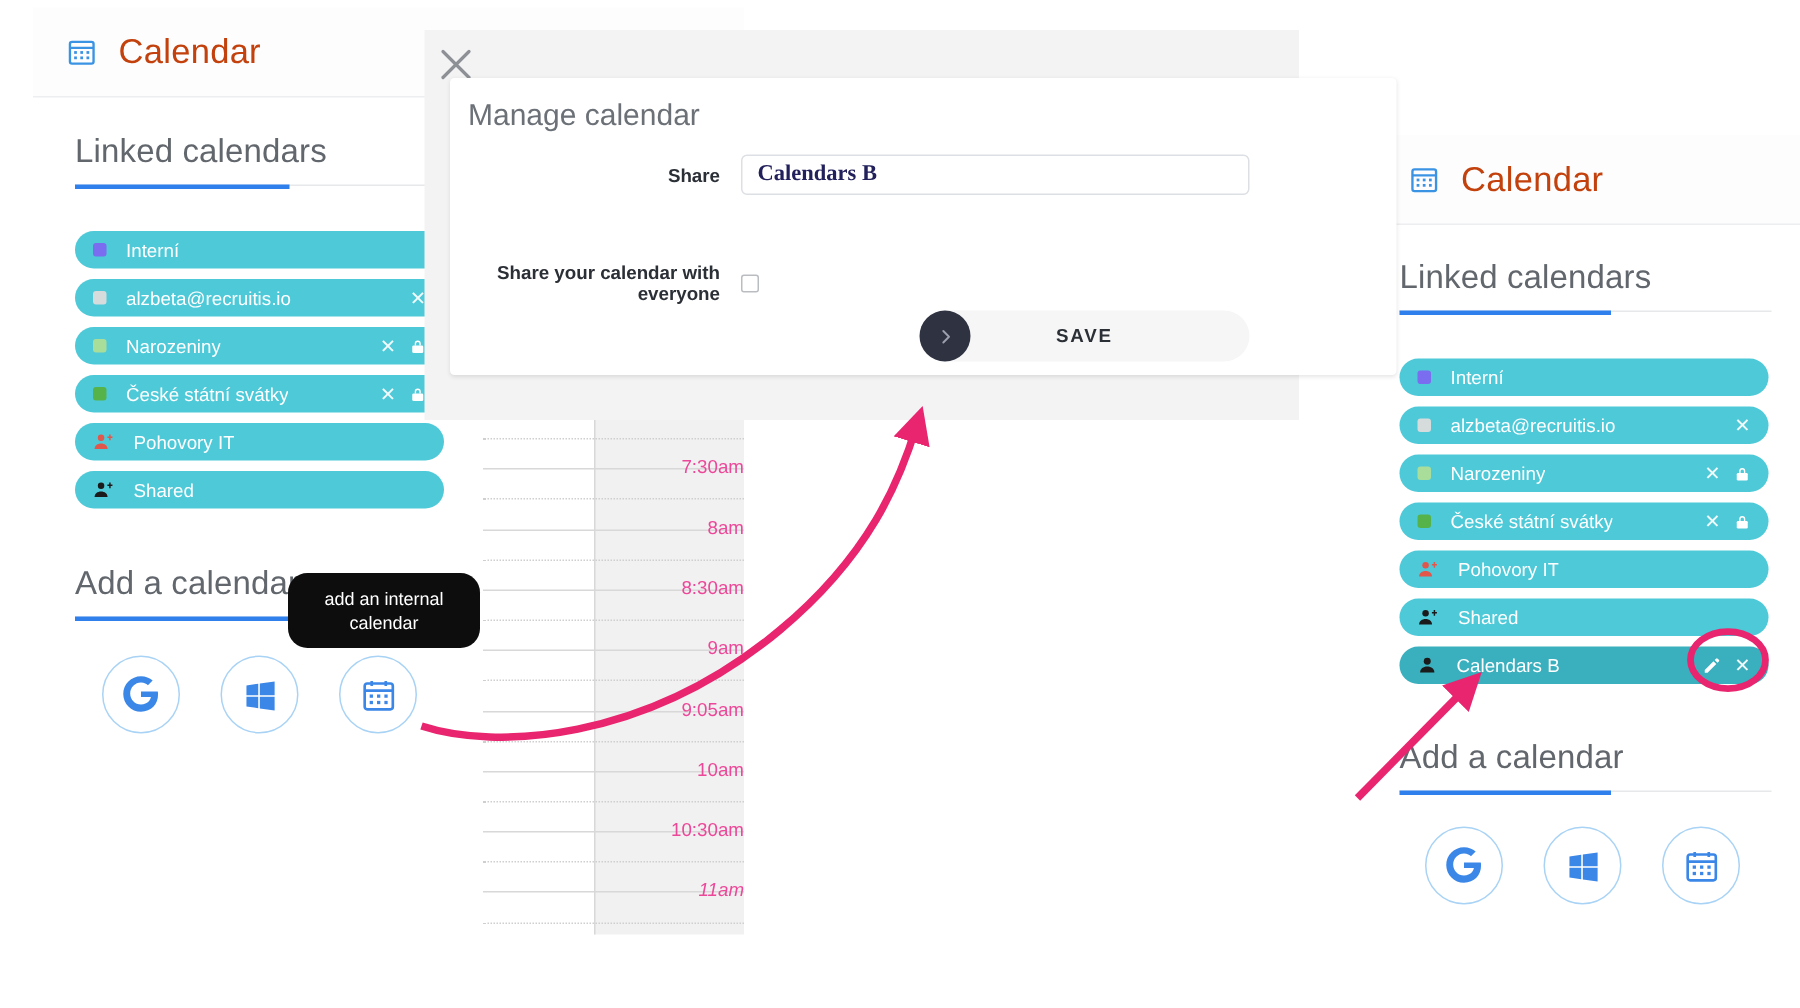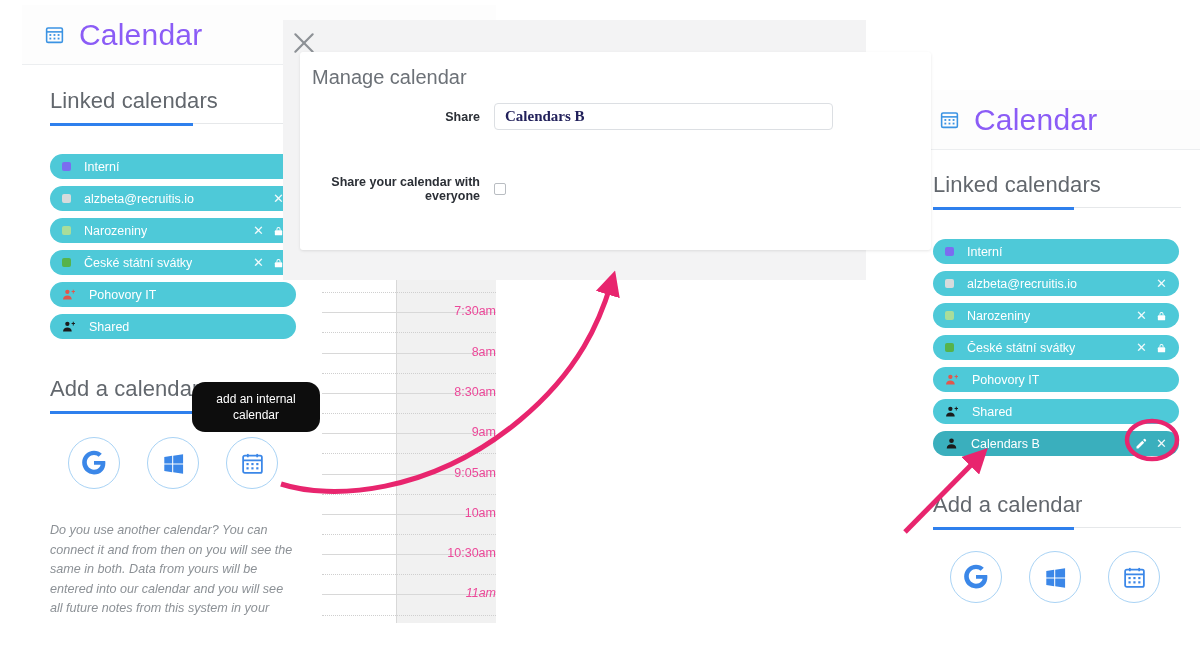--- a/index.html
+++ b/index.html
@@ -12,21 +12,21 @@
   #root { position: relative; width: 1200px; height: 672px; background:#fff; }
 
   
   .panel { position:absolute; background:#fff; }
   .app-header {
     position:absolute; height:60px; background:#fdfdfd;
     border-bottom:1px solid #eceef0; display:flex; align-items:center;
   }
   .app-header .cal-ico { margin-left:22px; margin-right:14px; display:flex; }
   .app-header .title {
-    font-size:30px; color:#8b5cf6; font-weight:400; letter-spacing:.2px;
+    font-size:23px; color:#c2410c; font-weight:400; letter-spacing:.2px;
   }
   .section-title {
     font-size:22px; color:#62676d; font-weight:400; letter-spacing:.1px;
     padding-bottom:9px;
   }
   .section-rule { height:1px; background:#e6e8ea; position:relative; }
   .section-rule::before {
     content:""; position:absolute; left:0; top:0; height:3px; width:57%;
     background:#2f80ed;
   }
@@ -240,21 +240,20 @@
               <rect x="10.9" y="11.5" width="2.1" height="2.1"></rect>
               <rect x="15.6" y="11.5" width="2.1" height="2.1"></rect>
             <rect x="6.2" y="15.6" width="2.1" height="2.1"></rect>
               <rect x="10.9" y="15.6" width="2.1" height="2.1"></rect>
               <rect x="15.6" y="15.6" width="2.1" height="2.1"></rect>
           </g>
         </svg>
       </div>
     </div>
 
-    <div class="help-text" style="position:absolute;left:50px;top:521px;width:249px;">Do you use another calendar? You can connect it and from then on you will see the same in both. Data from yours will be entered into our calendar and you will see all future notes from this system in your</div>
   </div>
 
   <div class="tooltip" style="left:192px;top:382px;width:128px;">add an internal calendar</div>
 
   <div class="grid" style="left:322px;top:272px;width:174px;height:351px;">
     <div class="daycol" style="left:74px;right:0;background:#f1f1f1;"></div>
     <div class="col-sep" style="left:74px;"></div>
     <div id="grid-lines">
         <div class="tline hour-line" style="top: 0px;"></div>
         <div class="tline half-line" style="top: 20.15px;"></div>
@@ -446,20 +445,28 @@
       <div class="flabel" style="width:182px;padding-right:14px;">Share</div>
       <div class="finput" placeholder="Calendar name">Calendars B</div>
     </div>
 
 
     <div class="frow" style="position:absolute;left:12px;top:123px;width:521px;">
       <div class="flabel" style="width:182px;padding-right:14px;">Share your calendar with everyone</div>
       <div class="checkbox"></div>
     </div>
 
+    <div class="save-bar" style="position:absolute;left:313px;top:155px;width:220px;">
+      <span class="circ">
+        <svg width="13" height="13" viewBox="0 0 24 24" fill="none" stroke="#9b9fae" stroke-width="2.4" stroke-linecap="round" stroke-linejoin="round">
+          <polyline points="9 5 16 12 9 19"></polyline>
+        </svg>
+      </span>
+      <span class="save-lbl">SAVE</span>
+    </div>
   </div>
 
   <svg class="anno">
     <defs>
       <marker id="ah" markerWidth="5" markerHeight="5" refX="2.2" refY="2.5" orient="auto">
         <path d="M0,0 L5,2.5 L0,5 z" fill="#e8256e"></path>
       </marker>
     </defs>
     <path d="M281,484 C330,500 430,495 520,420 C580,370 600,320 611,284" stroke="#e8256e" stroke-width="5" fill="none" marker-end="url(#ah)"></path>
     <path d="M905,532 L978,458" stroke="#e8256e" stroke-width="5" fill="none" marker-end="url(#ah)"></path>

